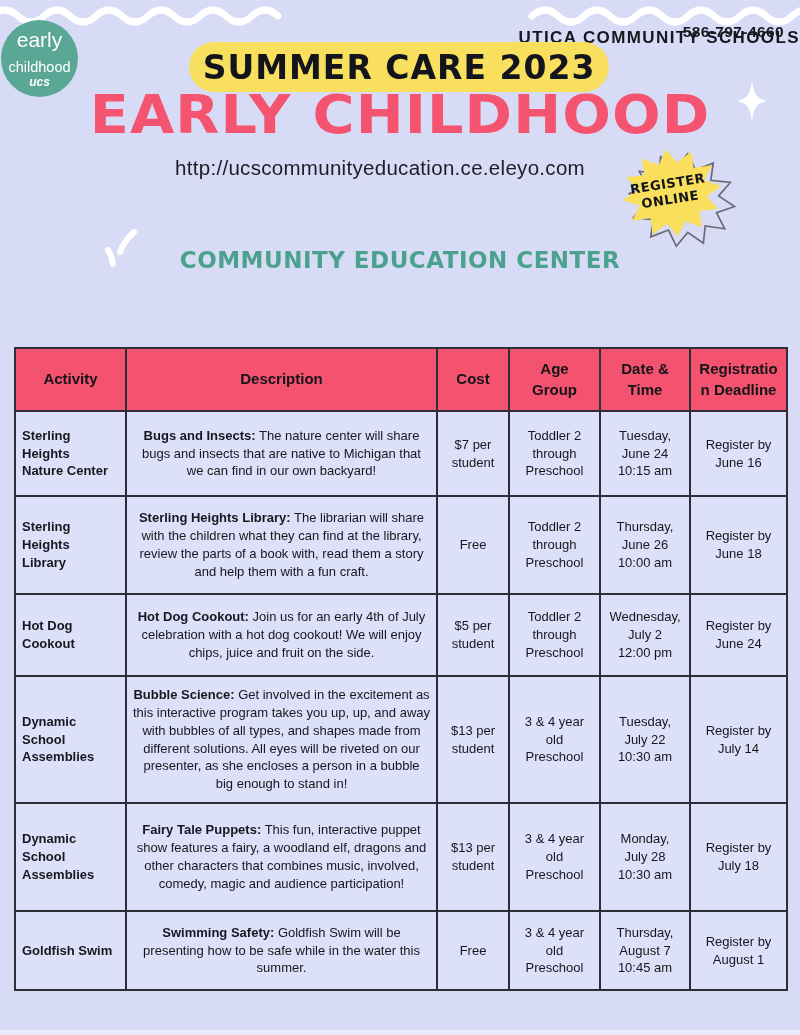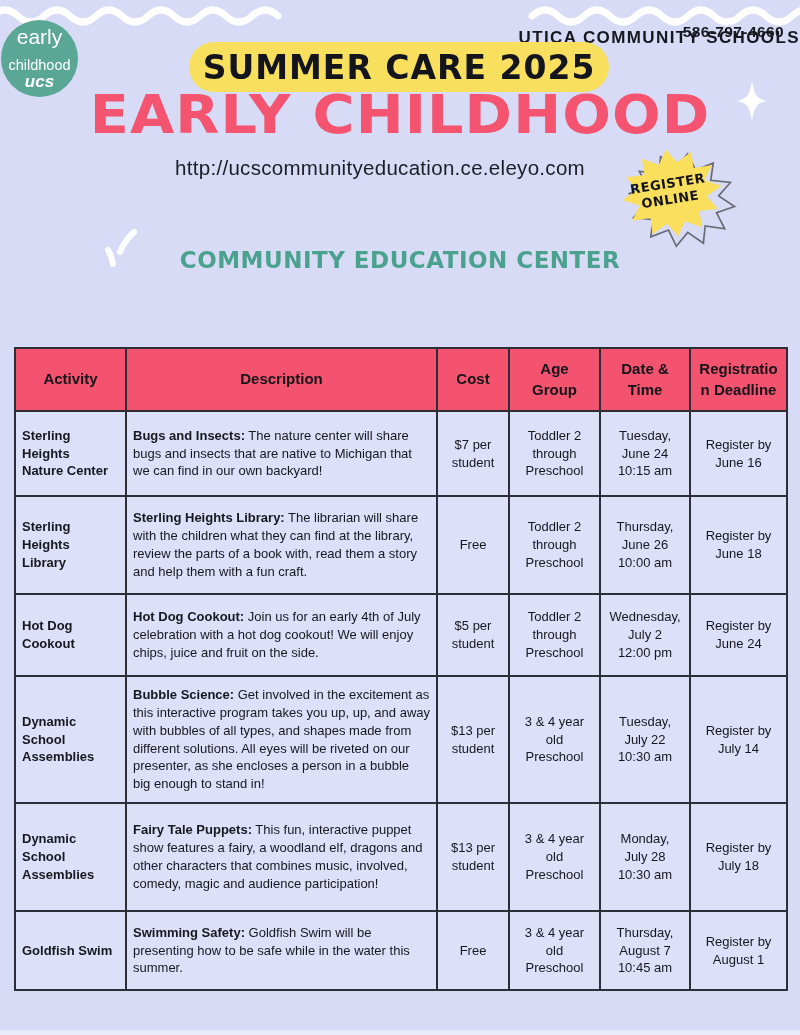--- a/index.html
+++ b/index.html
@@ -19,21 +19,21 @@
     position:absolute;top:23px;right:16px;
     font-size:15.5px;font-weight:700;letter-spacing:.4px;
   }
   .logo{
     position:absolute;left:1px;top:20px;width:77px;height:77px;border-radius:50%;
     background:#5AA795;color:#fff;display:flex;flex-direction:column;
     align-items:center;justify-content:center;line-height:1.02;
   }
   .logo .l1{font-size:21px;font-weight:400;}
   .logo .l2{font-size:14.5px;font-weight:400;margin-top:10px;}
-  .logo .l3{font-size:17px;font-weight:700;font-style:italic;margin-top:1px;}
+  .logo .l3{font-size:12px;font-weight:700;font-style:italic;margin-top:1px;}
   .banner-pill{
     position:absolute;left:189px;top:42px;width:420px;height:50px;border-radius:26px;
     background:#F8E05E;display:flex;align-items:center;justify-content:center;
   }
   .banner-pill span{
     font-family:"DejaVu Sans",sans-serif;font-weight:900;font-size:33px;
     letter-spacing:1px;color:#14141c;white-space:nowrap;
   }
   .main-title{
     position:absolute;top:84px;left:0;width:100%;text-align:center;
@@ -77,21 +77,21 @@
   }
   .tbl th{
     background:#F4536F;font-size:15px;font-weight:700;text-align:center;
     white-space:pre-line;line-height:1.35;color:#141419;
   }
   .c0{width:111px;} .c1{width:311px;} .c2{width:72px;}
   .c3{width:91px;} .c4{width:90px;} .c5{width:97px;}
   .rh{height:63px;} .r0{height:85px;} .r1{height:98px;} .r2{height:82px;}
   .r3{height:127px;} .r4{height:108px;} .r5{height:79px;}
   .act{font-weight:700;white-space:pre-line;text-align:left;}
-  .desc{text-align:left;padding:4px 7px;}
+  .desc{text-align:center;padding:4px 7px;}
   .desc .b{font-weight:700;}
   .ctr{text-align:center;white-space:pre-line;}
   .bottom-strip{position:absolute;left:0;bottom:0;width:100%;height:5px;background:rgba(255,255,255,.45);}
 </style>
 </head>
 <body>
 
 <div class="page">
 
   <svg class="wave-svg" width="800" height="30" viewBox="0 0 800 30">
@@ -102,21 +102,21 @@
   <div class="school-name">UTICA COMMUNITY SCHOOLS</div>
   <div class="phone">586-797-4660</div>
 
   <div class="logo">
     <span class="l1">early</span>
     <span class="l2">childhood</span>
     <span class="l3">ucs</span>
   </div>
 
   <div class="banner-pill">
-    <span>SUMMER CARE 2025</span>
+    <span>SUMMER CARE 2023</span>
   </div>
 
   <div class="main-title">EARLY CHILDHOOD</div>
 
   <svg class="sparkle-svg" width="44" height="50" viewBox="-22 -25 44 50">
     <path d="M0,-20 C2.5,-5 5,-2.5 15,0 C5,2.5 2.5,5 0,20 C-2.5,5 -5,2.5 -15,0 C-5,-2.5 -2.5,-5 0,-20 Z" fill="#ffffff"></path>
   </svg>
 
   <div class="url-line">http://ucscommunityeducation.ce.eleyo.com</div>
 

